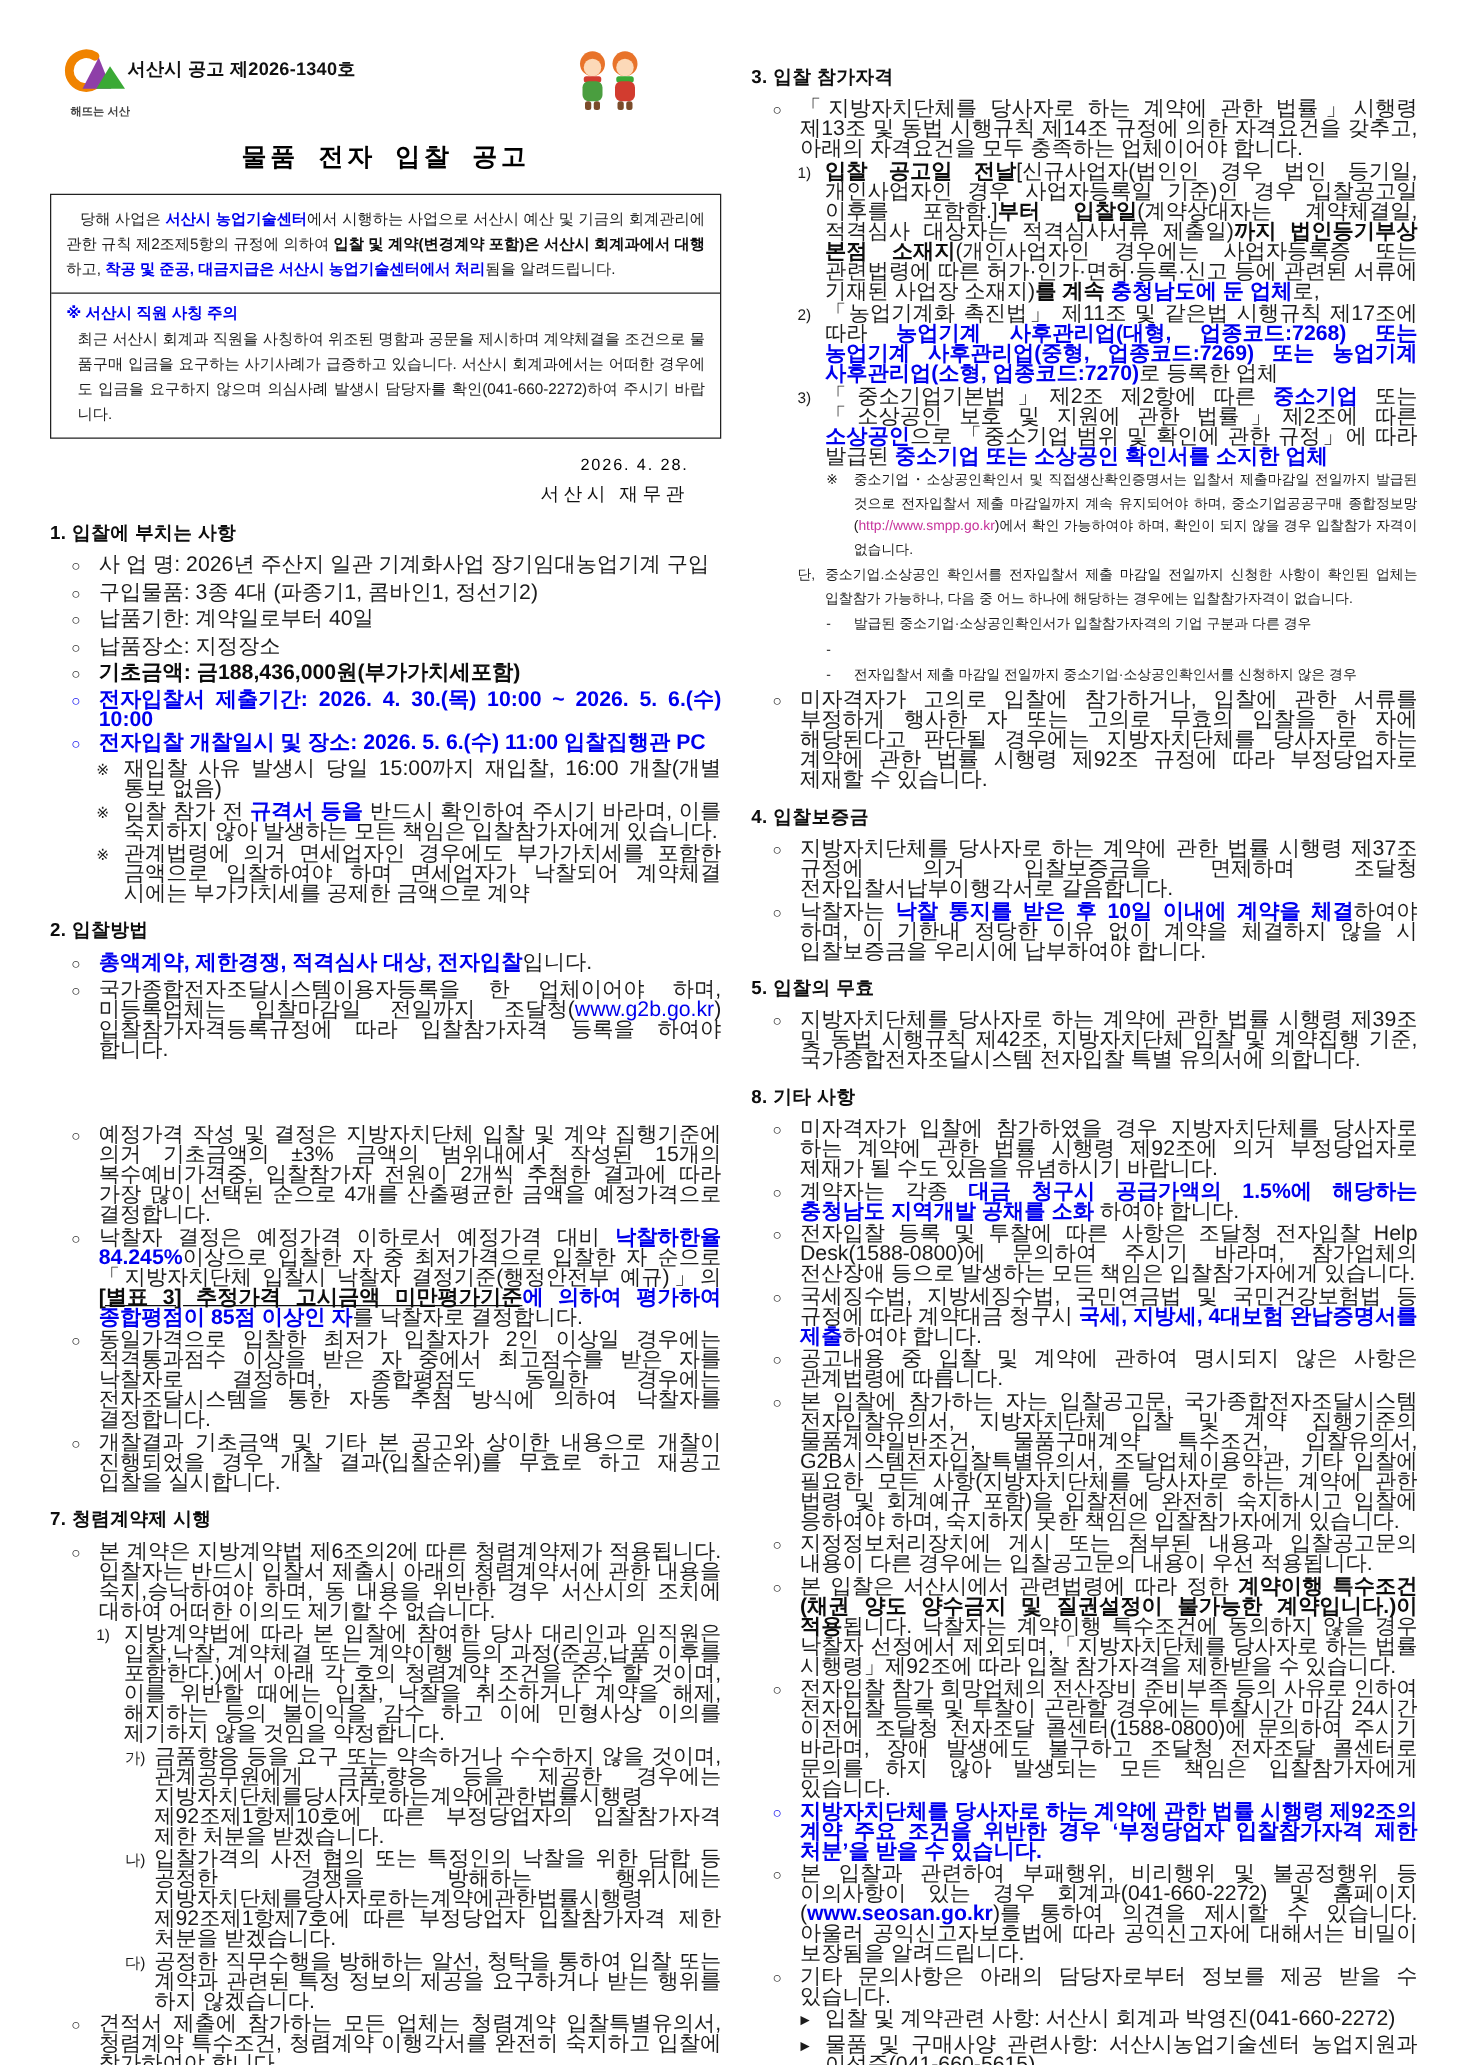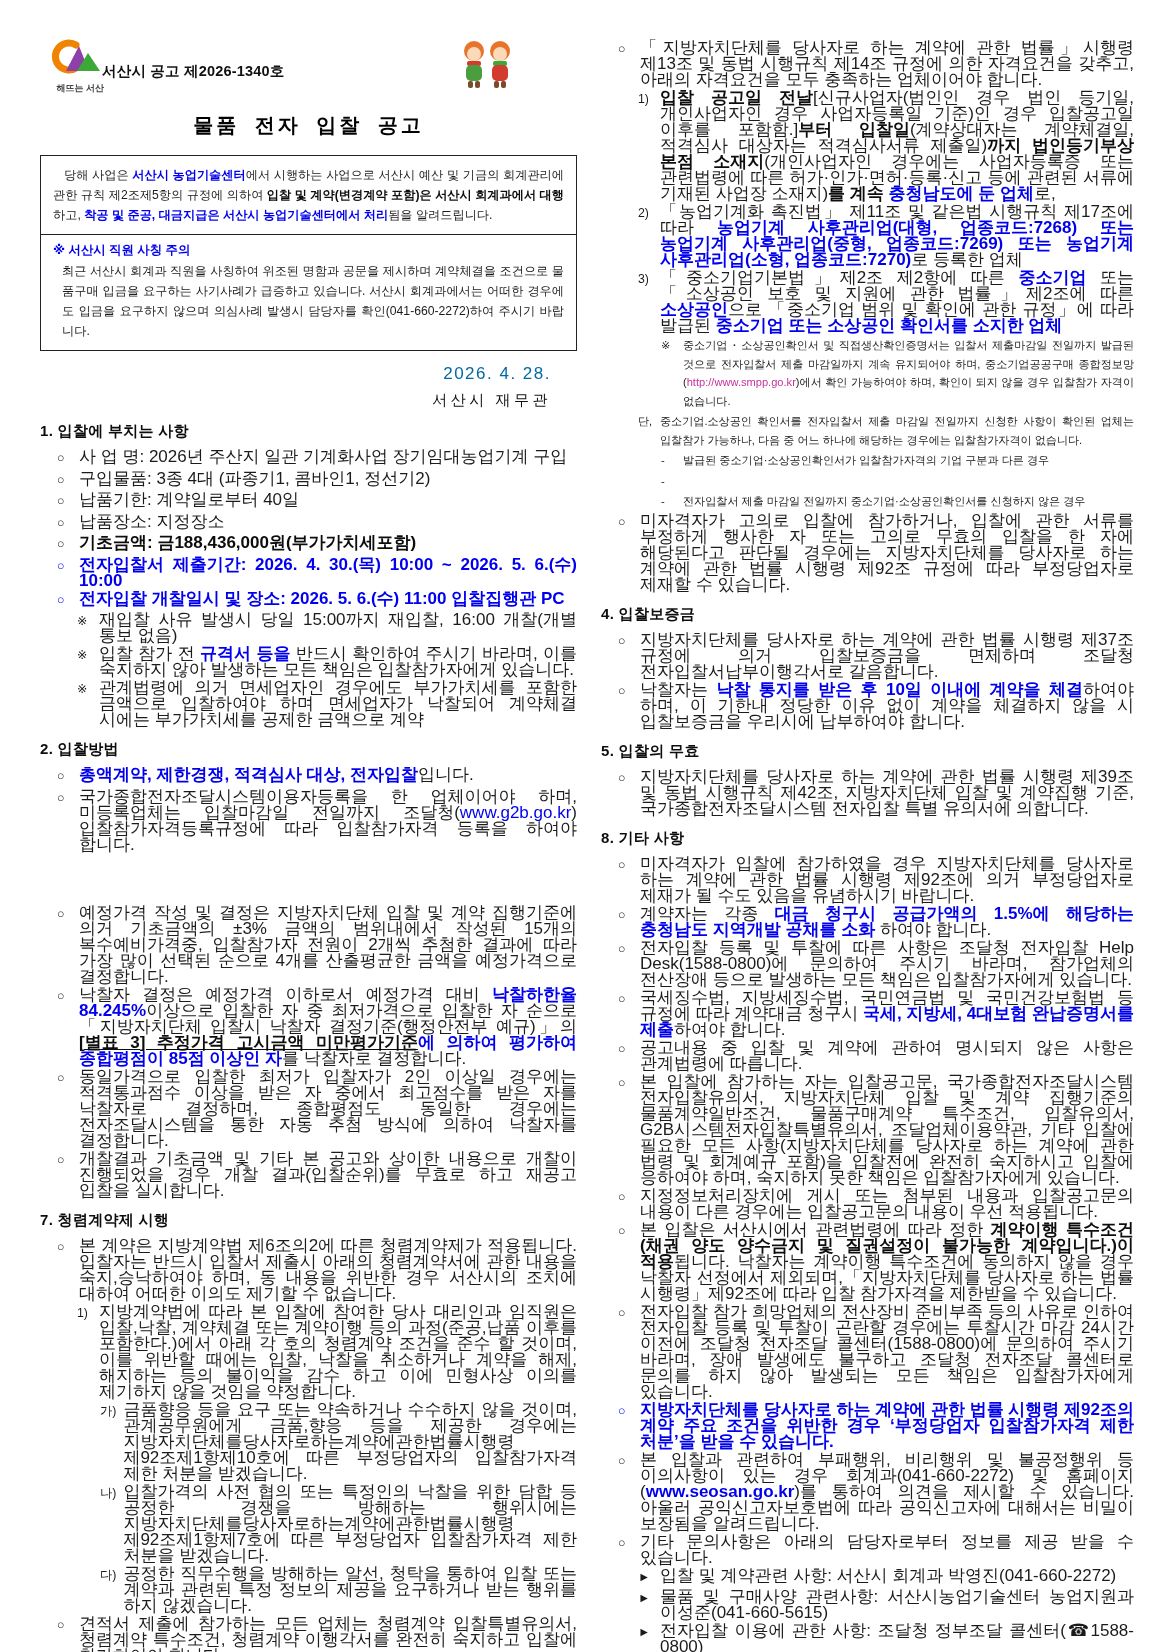--- a/index.html
+++ b/index.html
@@ -10,36 +10,36 @@
     font-family:"Liberation Sans","DejaVu Sans",sans-serif;color:#1b1b1b;
   }
   .page{display:flex;gap:24px;padding:38px 34px 20px 40px;width:100%;height:100%}
   .col{width:537px;flex:0 0 auto}
   .col.right{width:533px;padding-top:2px}
 
   
   .doc-header{position:relative;height:62px}
   .logo-wrap{position:absolute;left:0;top:0;width:64px;text-align:right}
   .logo-caption{font-size:9px;font-weight:bold;color:#444;margin-top:-2px;letter-spacing:0}
-  .ann-no{position:absolute;left:62px;top:24px;font-size:14.5px;font-weight:bold;color:#111;letter-spacing:.2px}
+  .ann-no{position:absolute;left:62px;top:8px;font-size:14.5px;font-weight:bold;color:#111;letter-spacing:.2px}
   .mascots{position:absolute;right:62px;top:0}
 
   
   .doc-title{text-align:center;font-size:20px;font-weight:800;letter-spacing:3px;word-spacing:7px;margin:12px 0 16px;color:#000}
 
   
   .notice-box{border:1.5px solid #222}
   .nb-p1{padding:9px 12px;font-size:12.2px;line-height:20px;text-align:justify;text-indent:11px}
   .nb-p2{border-top:1.5px solid #222;padding:7px 12px 9px}
   .nb-p2-title{font-size:12.4px;font-weight:bold;color:var(--blue)}
   .nb-p2-body{font-size:12.2px;line-height:20px;text-align:justify;padding-left:9px;margin-top:2px}
 
   
   .sign-block{text-align:right;padding-right:26px;margin:13px 0 2px}
-  .doc-date{font-size:17px;letter-spacing:1.5px;color:#0369a1}
+  .doc-date{font-size:13px;letter-spacing:1.5px;color:#000000}
   .doc-signer{font-size:15px;letter-spacing:3.5px;margin-top:7px;color:#111}
 
   
   .sec-heading{font-size:15px;font-weight:800;margin:12px 0 8px;color:#0d0d0d;letter-spacing:.3px}
   .doc-section{margin-bottom:2px}
   #sec-s6{margin-top:52px}
   #sec-s8{margin-top:8px}
   .item{display:flex;margin-bottom:2px}
   .marker{flex:0 0 auto;min-width:15px;margin-right:7px;font-size:12.3px;line-height:19.5px;color:#1b1b1b}
   .itext{flex:1;text-align:justify;font-size:17px;line-height:16px;word-break:keep-all;color:#1b1b1b}
@@ -210,20 +210,21 @@
           <div class="item lv0">
             <span class="marker">○</span>
             <span class="itext"><span>본 입찰의 낙찰자로 선정된 업체는 계약체결시“청렴계약 이행각서(사업자용)”를 제출하여야 합니다.</span></span>
           </div>
         </section>
       </div>
   </div>
 
   <div class="col right sections">
       <section class="doc-section" id="sec-s3">
+        <h2 class="sec-heading">3. 입찰 참가자격</h2>
         <div class="item lv0">
           <span class="marker">○</span>
           <span class="itext"><span>「지방자치단체를 당사자로 하는 계약에 관한 법률」시행령 제13조 및 동법 시행규칙 제14조 규정에 의한 자격요건을 갖추고, 아래의 자격요건을 모두 충족하는 업체이어야 합니다.</span></span>
         </div>
         <div class="item lv1">
           <span class="marker">1)</span>
           <span class="itext"><span class="b">입찰 공고일 전날</span><span>[신규사업자(법인인 경우 법인 등기일, 개인사업자인 경우 사업자등록일 기준)인 경우 입찰공고일 이후를 포함함.]</span><span class="b">부터 입찰일</span><span>(계약상대자는 계약체결일, 적격심사 대상자는 적격심사서류 제출일)</span><span class="b">까지 법인등기부상 본점 소재지</span><span>(개인사업자인 경우에는 사업자등록증 또는 관련법령에 따른 허가·인가·면허·등록·신고 등에 관련된 서류에 기재된 사업장 소재지)</span><span class="b">를 계속 </span><span class="bb">충청남도에 둔 업체</span><span>로,</span></span>
         </div>
         <div class="item lv1">
           <span class="marker">2)</span>

